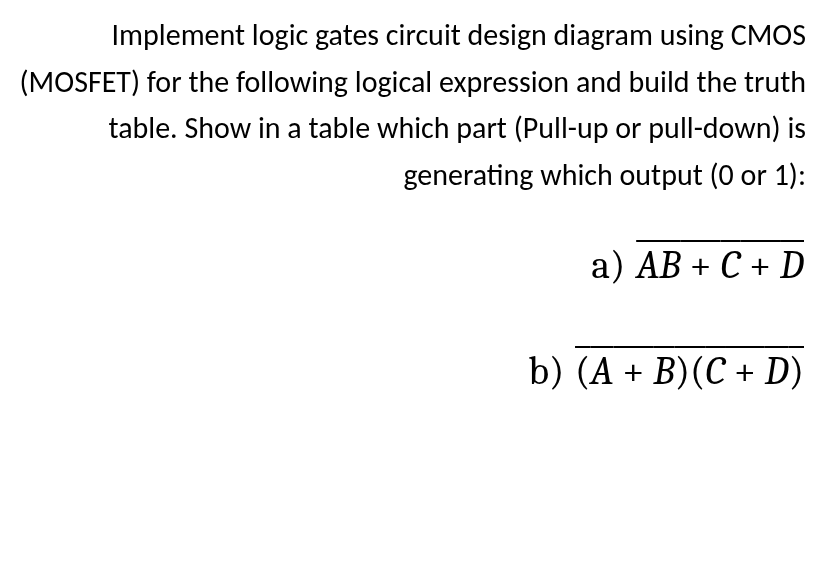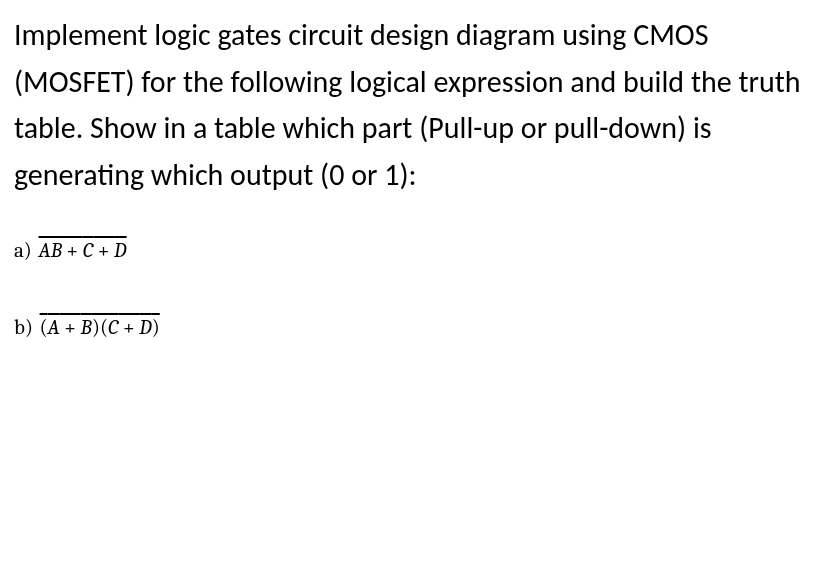--- a/index.html
+++ b/index.html
@@ -1,36 +1,37 @@
 <!DOCTYPE html>
 <html><head>
   <meta charset="utf-8">
   <style>
     * {
       margin: 0;
       padding: 0;
       box-sizing: border-box;
+      text-align: right;
     }
     body {
       width: 820px;
       height: 576px;
       background: #ffffff;
       font-family: Calibri, 'Segoe UI', sans-serif;
       font-size: 30px;
       color: #000000;
       padding: 12px 14px;
       line-height: 1.55;
     }
     .problem-text {
       margin-bottom: 36px;
     }
     .expr-line {
       margin-bottom: 44px;
       font-family: Cambria, 'Times New Roman', serif;
-      font-size: 21px;
+      font-size: 40px;
     }
     .label {
       display: inline;
     }
     .overline {
       text-decoration: overline;
       text-decoration-thickness: 1.5px;
       font-style: italic;
       padding: 0 2px;
     }

